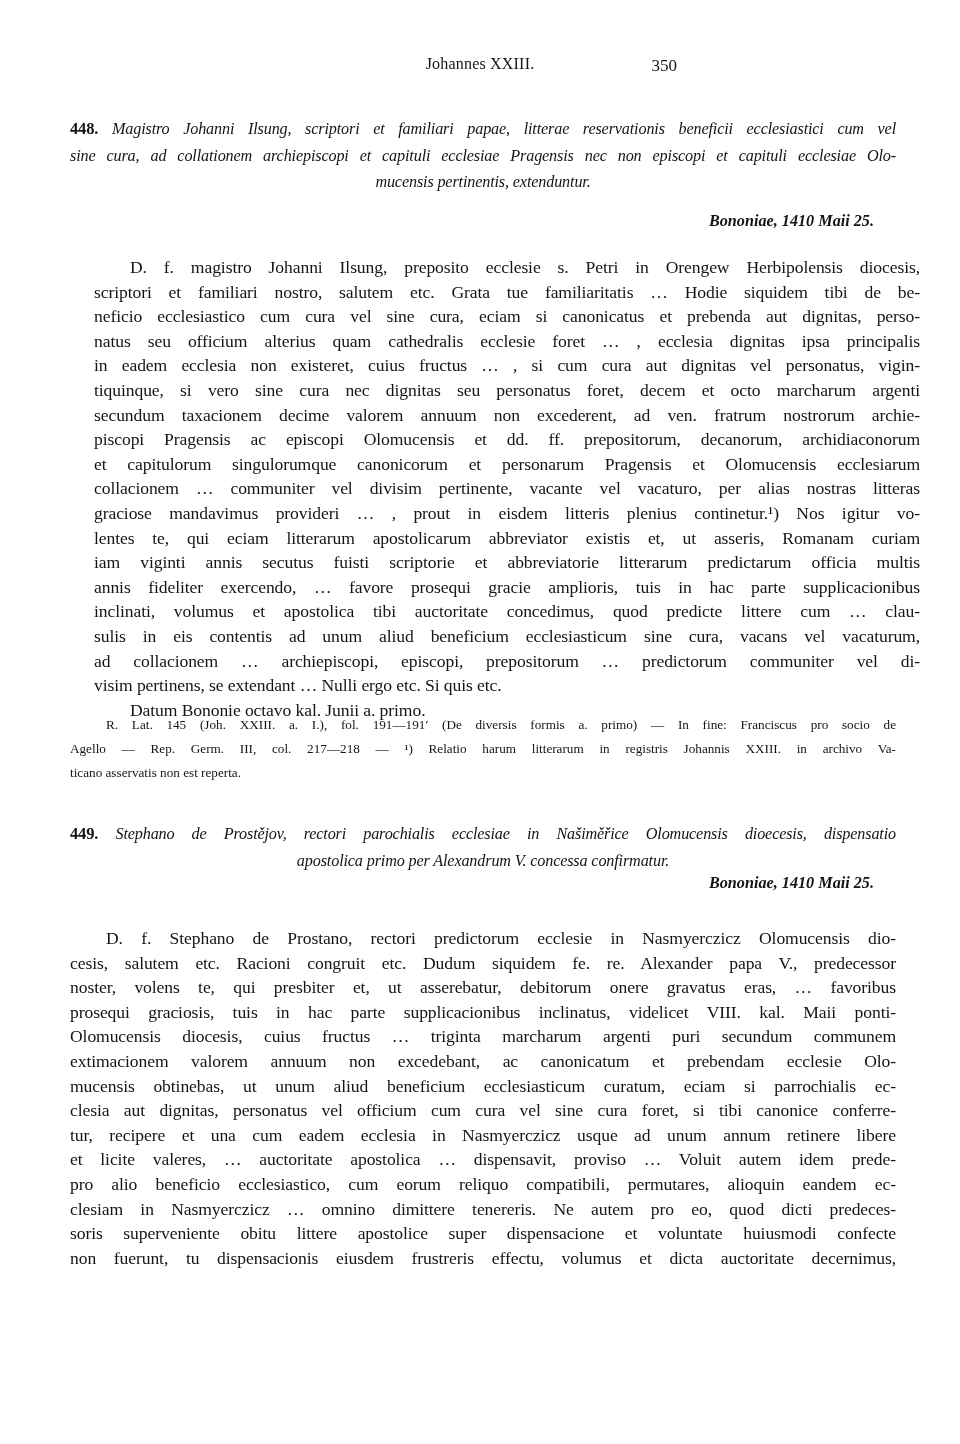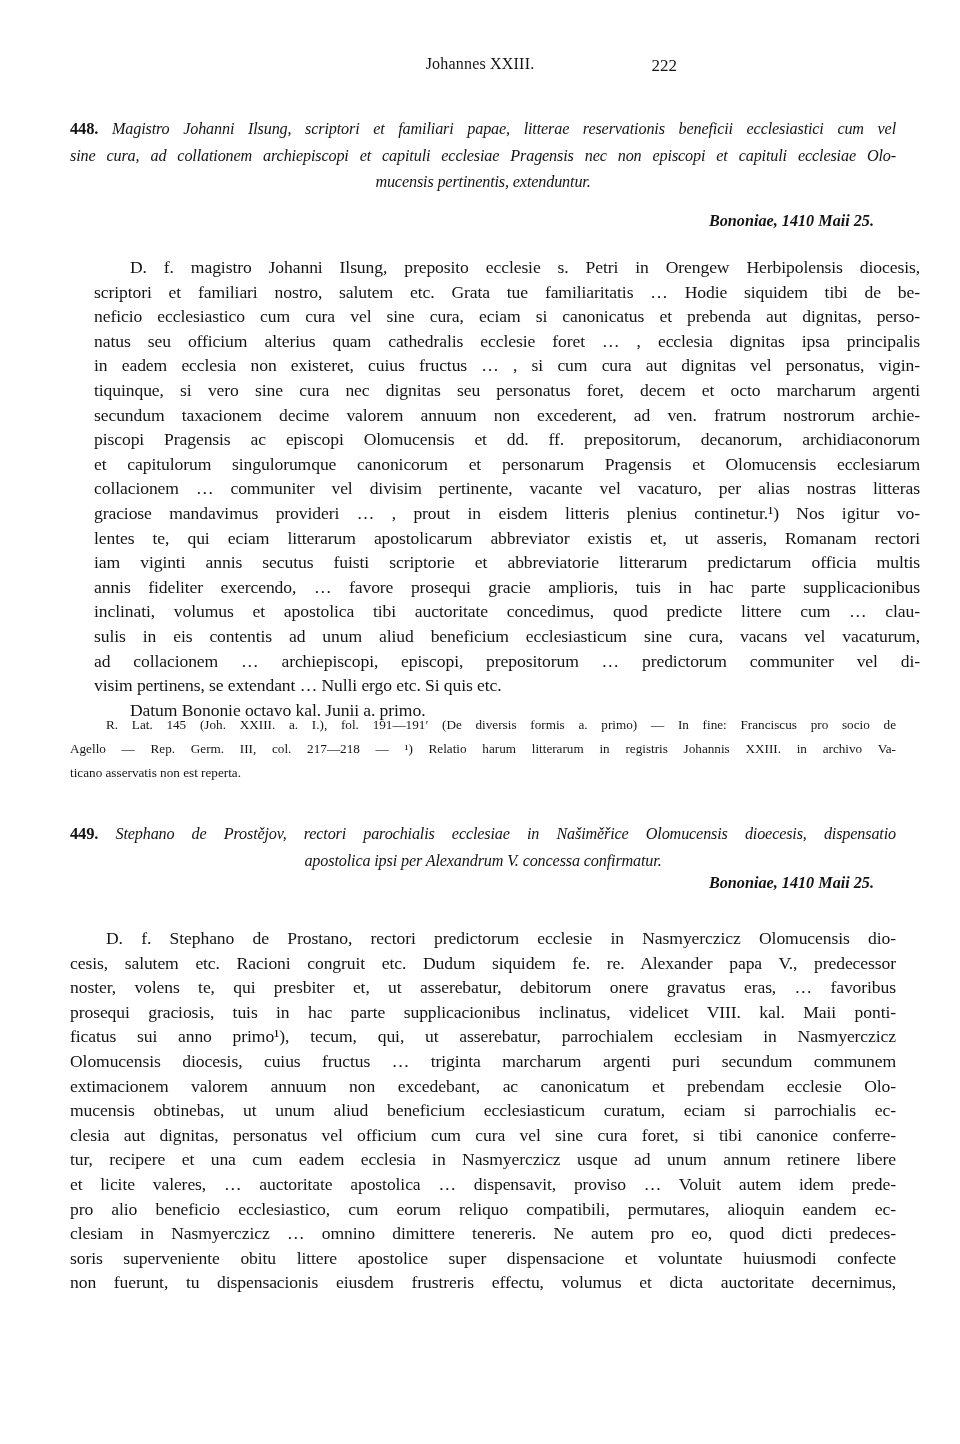--- a/index.html
+++ b/index.html
@@ -97,21 +97,21 @@
       line-height: 24px;
     }
   </style>
 </head>
 <body>
 
 <div class="page">
 
   <div class="running-head">
     <span class="running-title">Johannes XXIII.</span>
-    <span class="page-number">222</span>
+    <span class="page-number">350</span>
   </div>
 
   <div class="block regest" style="top:116px;">
     <span class="regest-line line"><span class="num">448.</span> <span>Magistro Johanni Ilsung, scriptori et familiari papae, litterae reservationis beneficii ecclesiastici cum vel</span></span>
     <span class="regest-line line">sine cura, ad collationem archiepiscopi et capituli ecclesiae Pragensis nec non episcopi et capituli ecclesiae Olo-</span>
     <span class="regest-center">mucensis pertinentis, extenduntur.</span>
   </div>
   <div class="block" style="top:212px;">
     <span class="dateline">Bononiae, 1410 Maii 25.</span>
   </div>
@@ -121,50 +121,49 @@
     <span class="line">scriptori et familiari nostro, salutem etc. Grata tue familiaritatis … Hodie siquidem tibi de be-</span>
     <span class="line">neficio ecclesiastico cum cura vel sine cura, eciam si canonicatus et prebenda aut dignitas, perso-</span>
     <span class="line">natus seu officium alterius quam cathedralis ecclesie foret … , ecclesia dignitas ipsa principalis</span>
     <span class="line">in eadem ecclesia non existeret, cuius fructus … , si cum cura aut dignitas vel personatus, vigin-</span>
     <span class="line">tiquinque, si vero sine cura nec dignitas seu personatus foret, decem et octo marcharum argenti</span>
     <span class="line">secundum taxacionem decime valorem annuum non excederent, ad ven. fratrum nostrorum archie-</span>
     <span class="line">piscopi Pragensis ac episcopi Olomucensis et dd. ff. prepositorum, decanorum, archidiaconorum</span>
     <span class="line">et capitulorum singulorumque canonicorum et personarum Pragensis et Olomucensis ecclesiarum</span>
     <span class="line">collacionem … communiter vel divisim pertinente, vacante vel vacaturo, per alias nostras litteras</span>
     <span class="line">graciose mandavimus provideri … , prout in eisdem litteris plenius continetur.¹) Nos igitur vo-</span>
-    <span class="line">lentes te, qui eciam litterarum apostolicarum abbreviator existis et, ut asseris, Romanam rectori</span>
+    <span class="line">lentes te, qui eciam litterarum apostolicarum abbreviator existis et, ut asseris, Romanam curiam</span>
     <span class="line">iam viginti annis secutus fuisti scriptorie et abbreviatorie litterarum predictarum officia multis</span>
     <span class="line">annis fideliter exercendo, … favore prosequi gracie amplioris, tuis in hac parte supplicacionibus</span>
     <span class="line">inclinati, volumus et apostolica tibi auctoritate concedimus, quod predicte littere cum … clau-</span>
     <span class="line">sulis in eis contentis ad unum aliud beneficium ecclesiasticum sine cura, vacans vel vacaturum,</span>
     <span class="line">ad collacionem … archiepiscopi, episcopi, prepositorum … predictorum communiter vel di-</span>
     <span class="line last">visim pertinens, se extendant … Nulli ergo etc. Si quis etc.</span>
     <span class="line last indent">Datum Bononie octavo kal. Junii a. primo.</span>
   </div>
 
   <div class="block note" style="top:713px;">
     <span class="line indent">R. Lat. 145 (Joh. XXIII. a. I.), fol. 191—191′ (De diversis formis a. primo) — In fine: Franciscus pro socio de</span>
     <span class="line">Agello — Rep. Germ. III, col. 217—218 — ¹) Relatio harum litterarum in registris Johannis XXIII. in archivo Va-</span>
     <span class="line last">ticano asservatis non est reperta.</span>
   </div>
 
   <div class="block regest" style="top:821px;">
     <span class="regest-line line"><span class="num">449.</span> <span>Stephano de Prostějov, rectori parochialis ecclesiae in Našiměřice Olomucensis dioecesis, dispensatio</span></span>
-    <span class="regest-center">apostolica ipsi per Alexandrum V. concessa confirmatur.</span>
+    <span class="regest-center">apostolica primo per Alexandrum V. concessa confirmatur.</span>
   </div>
   <div class="block" style="top:874px;">
     <span class="dateline">Bononiae, 1410 Maii 25.</span>
   </div>
 
   <div class="block body-text" style="top:926px;">
     <span class="line indent">D. f. Stephano de Prostano, rectori predictorum ecclesie in Nasmyerczicz Olomucensis dio-</span>
     <span class="line">cesis, salutem etc. Racioni congruit etc. Dudum siquidem fe. re. Alexander papa V., predecessor</span>
     <span class="line">noster, volens te, qui presbiter et, ut asserebatur, debitorum onere gravatus eras, … favoribus</span>
     <span class="line">prosequi graciosis, tuis in hac parte supplicacionibus inclinatus, videlicet VIII. kal. Maii ponti-</span>
-    <span class="line">ficatus sui anno primo¹), tecum, qui, ut asserebatur, parrochialem ecclesiam in Nasmyerczicz</span>
     <span class="line">Olomucensis diocesis, cuius fructus … triginta marcharum argenti puri secundum communem</span>
     <span class="line">extimacionem valorem annuum non excedebant, ac canonicatum et prebendam ecclesie Olo-</span>
     <span class="line">mucensis obtinebas, ut unum aliud beneficium ecclesiasticum curatum, eciam si parrochialis ec-</span>
     <span class="line">clesia aut dignitas, personatus vel officium cum cura vel sine cura foret, si tibi canonice conferre-</span>
     <span class="line">tur, recipere et una cum eadem ecclesia in Nasmyerczicz usque ad unum annum retinere libere</span>
     <span class="line">et licite valeres, … auctoritate apostolica … dispensavit, proviso … Voluit autem idem prede-</span>
     <span class="line">pro alio beneficio ecclesiastico, cum eorum reliquo compatibili, permutares, alioquin eandem ec-</span>
     <span class="line">clesiam in Nasmyerczicz … omnino dimittere tenereris. Ne autem pro eo, quod dicti predeces-</span>
     <span class="line">soris superveniente obitu littere apostolice super dispensacione et voluntate huiusmodi confecte</span>
     <span class="line">non fuerunt, tu dispensacionis eiusdem frustreris effectu, volumus et dicta auctoritate decernimus,</span>

